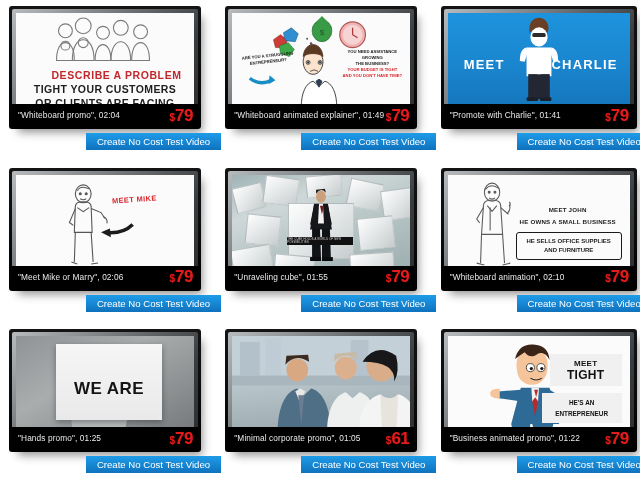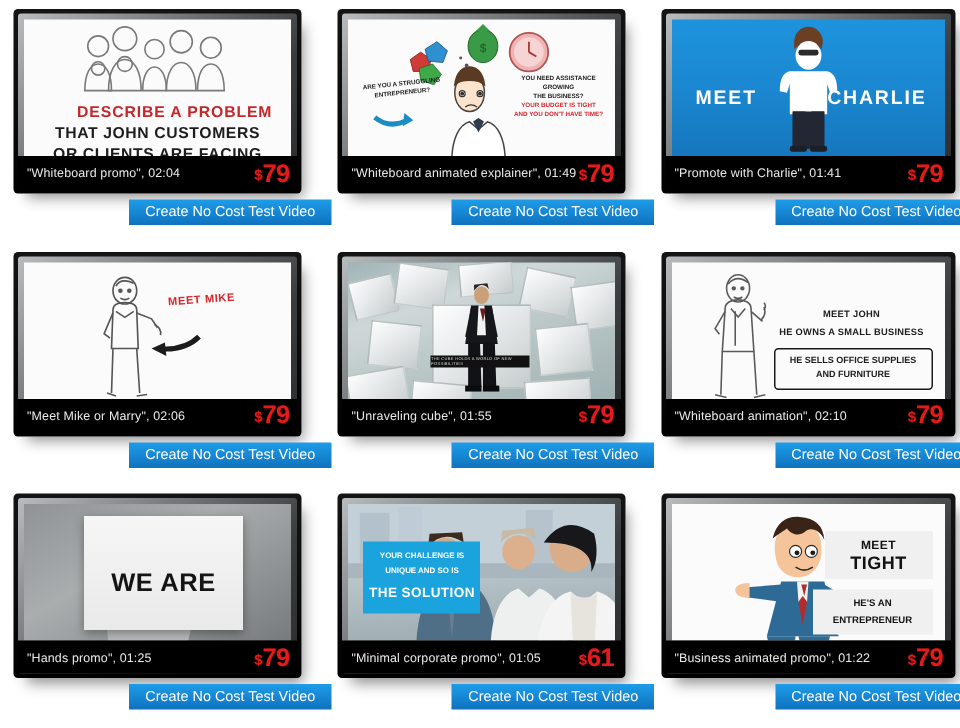--- a/index.html
+++ b/index.html
@@ -198,21 +198,21 @@
                 <path d="M80 48c0-11 4-16 8-16s8 5 8 16z"></path>
               <circle cx="106" cy="15" r="7.5"></circle>
                 <path d="M96 48c0-13 5-19 10-19s10 6 10 19z"></path>
               <circle cx="126" cy="19" r="7"></circle>
                 <path d="M117 48c0-12 4-18 9-18s9 6 9 18z"></path>
               <circle cx="50" cy="33" r="4.5"></circle>
                 <circle cx="68" cy="30" r="5"></circle>
             </g>
           </svg>
           <div class="c1txt c1a hand-draw">DESCRIBE A PROBLEM</div>
-          <div class="c1txt c1b hand-draw">THAT JOHN CUSTOMERS</div>
+          <div class="c1txt c1b hand-draw">TIGHT YOUR CUSTOMERS</div>
           <div class="c1txt c1c hand-draw">OR CLIENTS ARE FACING</div>
         </div>
         <div class="infobar">
           <span class="title">"Whiteboard promo", 02:04</span>
           <span class="price">
             <span class="cur">$</span>
             <span class="num">79</span>
           </span>
         </div>
       </div>
@@ -467,25 +467,20 @@
             <path d="M64 56l5 12 5-12-5-3z" fill="#e8e8e8"></path>
             <path d="M67 60l3 30 3-30z" fill="#6b7d92"></path>
             <path d="M104 32a11 11 0 0 1 22 0 11 12 0 0 1-22 0z" fill="#dcb08c"></path>
             <path d="M103 26q11-11 24-2l-2-8-21 2z" fill="#c8bba6"></path>
             <path d="M96 100c0-26 8-40 19-43l7 6 7-6c11 3 19 17 19 43z" fill="#eef0ef"></path>
             <path d="M136 30a15 15 0 0 1 30 0 15 16 0 0 1-30 0z" fill="#d9ad89"></path>
             <path d="M132 26q14-20 34-6 4 16-2 26 2-20-32-20z" fill="#18171a"></path>
             <path d="M128 100c0-24 10-38 22-41l9 7 9-7c12 3 22 17 22 41z" fill="#f3f4f3"></path>
             <path d="M150 60q10 6 18 0l-2 40h-14z" fill="#e7e3dd"></path>
           </svg>
-          <div class="bluebox">
-            <div>YOUR CHALLENGE IS</div>
-            <div>UNIQUE AND SO IS</div>
-            <div class="big">THE SOLUTION</div>
-          </div>
         </div>
         <div class="infobar">
           <span class="title">"Minimal corporate promo", 01:05</span>
           <span class="price">
             <span class="cur">$</span>
             <span class="num">61</span>
           </span>
         </div>
       </div>
     </div>

